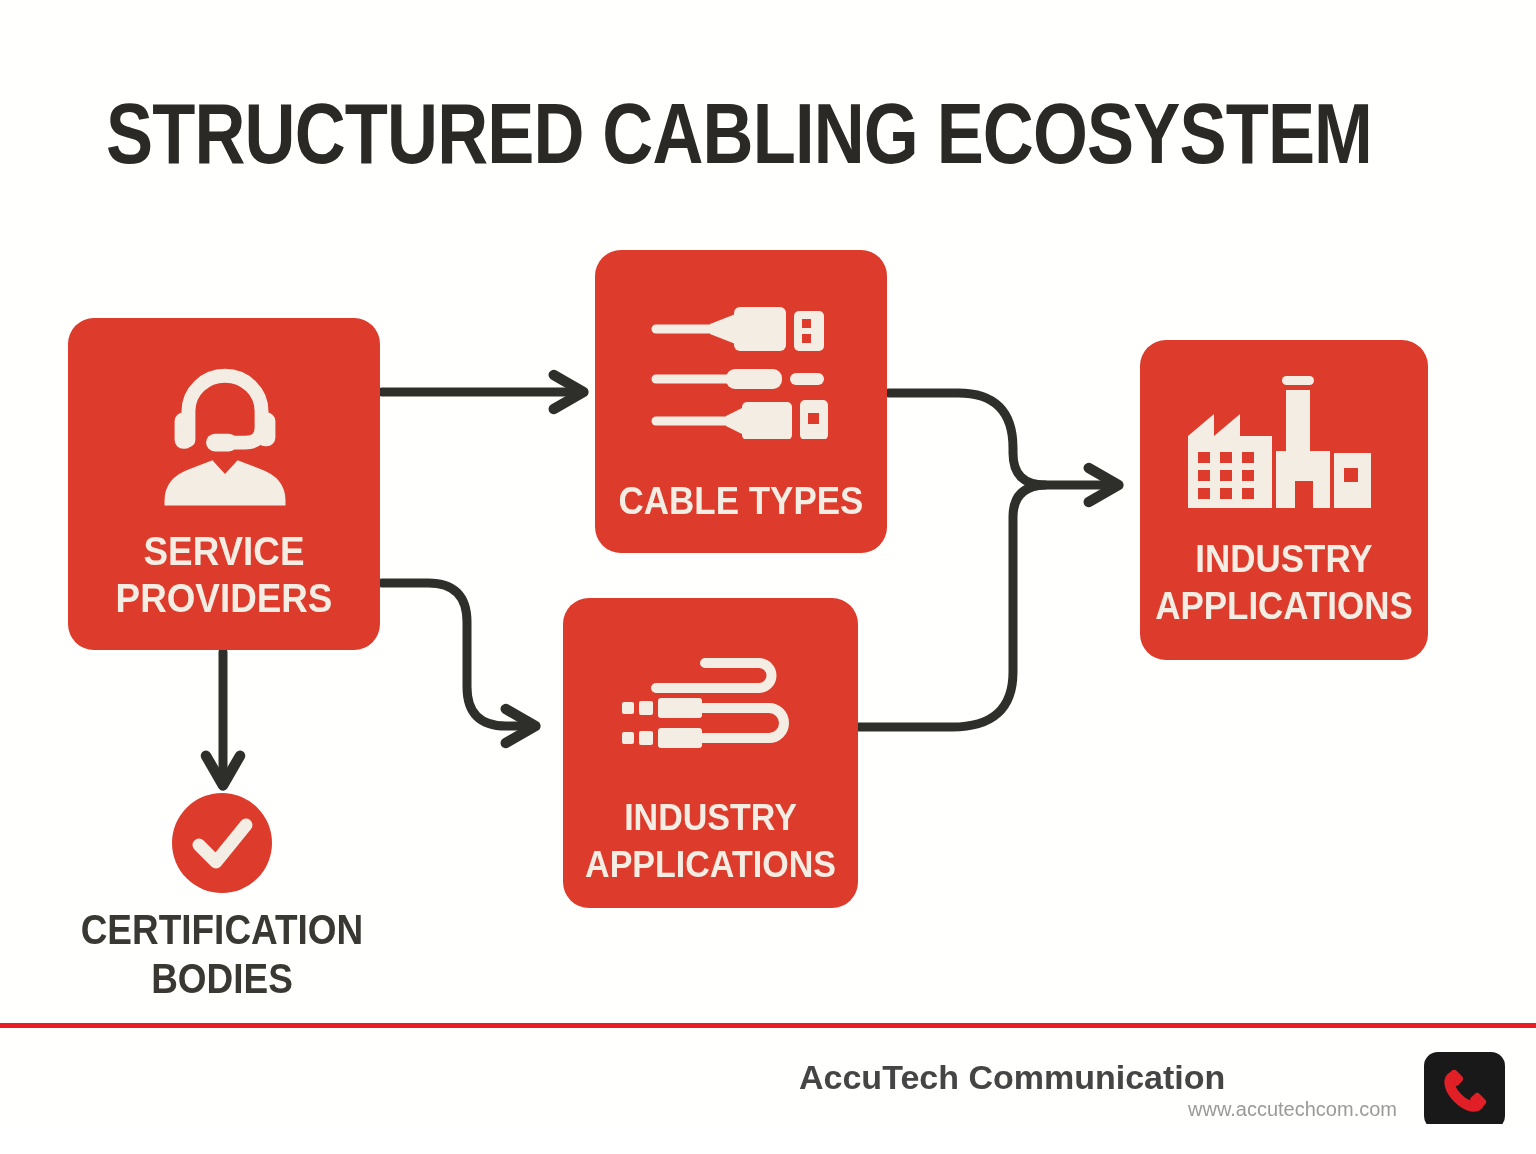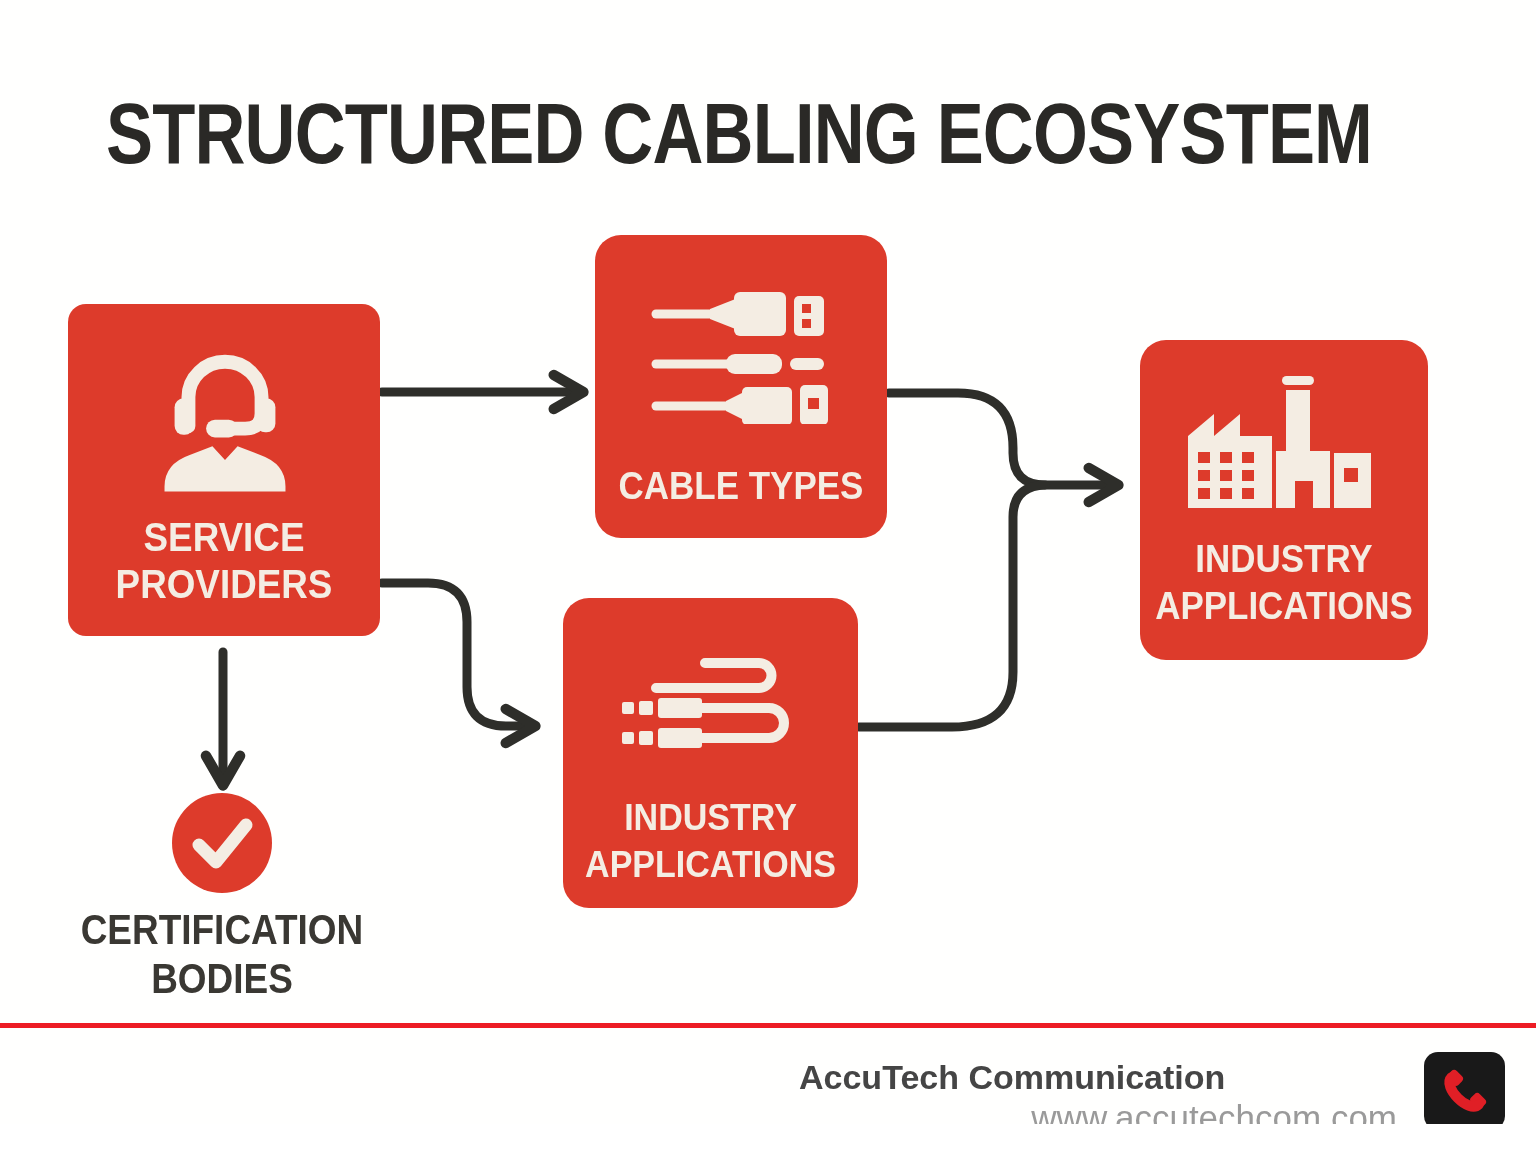--- a/index.html
+++ b/index.html
@@ -30,22 +30,22 @@
     transform:scaleX(0.82);transform-origin:left center;
     white-space:nowrap;
   }
   .arrow-layer{position:absolute;left:0;top:0;width:1536px;height:1154px;}
   .arrow-path{fill:none;stroke:var(--arrow-ink,#2e2e2a);stroke-width:9;stroke-linecap:round;stroke-linejoin:round;}
   .node{
     position:absolute;
     background:var(--box-red,#dd3b2b);
     border-radius:26px;
   }
-  .node-sp{left:68px;top:304px;width:312px;height:332px;border-radius:18px;}
-  .node-ct{left:595px;top:235px;width:292px;height:303px;}
+  .node-sp{left:68px;top:318px;width:312px;height:332px;}
+  .node-ct{left:595px;top:250px;width:292px;height:303px;}
   .node-iam{left:563px;top:598px;width:295px;height:310px;}
   .node-iar{left:1140px;top:340px;width:288px;height:320px;}
   .node-icon{position:absolute;}
   .icon-headset{left:94px;top:46px;}
   .icon-cables{left:53px;top:49px;}
   .icon-bundle{left:52px;top:52px;}
   .icon-factory{left:46px;top:32px;}
   .node-label{
     position:absolute;left:0;right:0;
     text-align:center;
@@ -77,21 +77,21 @@
     position:absolute;left:0;top:1023px;width:1536px;height:5px;
     background:var(--accent-line-red,#ed1c24);
   }
   .footer-company{
     position:absolute;right:137px;top:1058px;width:600px;
     font-size:34px;font-weight:bold;color:var(--brand-ink,#454545);
   }
   .footer-site{
     position:absolute;right:139px;top:1098px;width:600px;
     text-align:right;
-    font-size:35px;color:var(--muted,#9a9a9a);
+    font-size:20px;color:var(--muted,#9a9a9a);
   }
   .footer-logo{
     position:absolute;left:1424px;top:1052px;width:81px;height:78px;
     background:var(--logo-bg,#191919);border-radius:14px;
     display:flex;align-items:center;justify-content:center;
   }
   .phone-ink{fill:var(--logo-phone,#e01f26);}
   .phone-stroke{fill:none;stroke:var(--logo-phone,#e01f26);}
 </style>
 </head>

